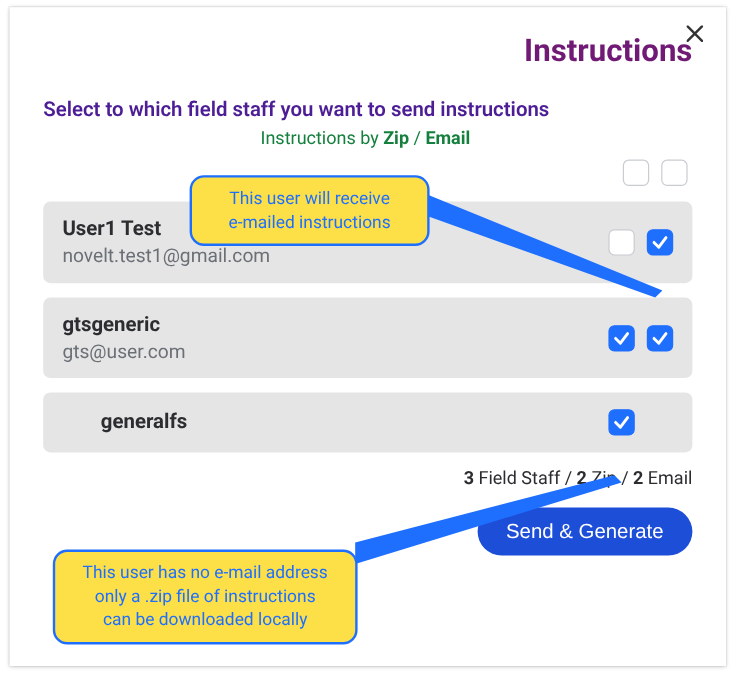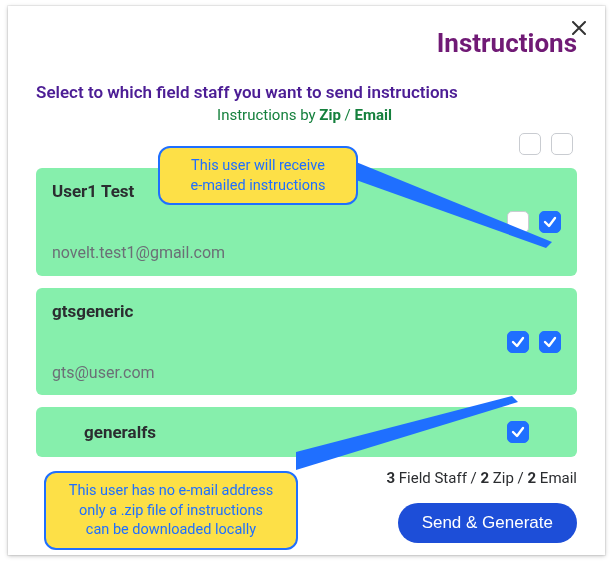--- a/index.html
+++ b/index.html
@@ -52,29 +52,29 @@
   }
   .col-header b { font-weight: 700; }
   .all-row {
     display:flex; justify-content:flex-end; align-items:center;
     gap: 10px;
     height: 32px;
     margin-bottom: 8px;
     padding-right: 4px;
   }
   .user-row {
-    background: #86efac;
+    background: #e5e5e5;
     border-radius: 6px;
     padding: 12px 16px 12px 16px;
     margin-bottom: 12px;
     display:flex; align-items:center;
   }
   .user-info { flex: 1 1 auto; min-width: 0; }
   .user-name { font-size: 17px; font-weight: 700; color: #2b2d30; line-height: 1.3; }
-  .user-email { font-size: 16px; color: #6b6f76; line-height: 1.35; margin-top: 40px; }
+  .user-email { font-size: 16px; color: #6b6f76; line-height: 1.35; }
   .check-pair { display:flex; align-items:center; gap: 10px; }
   .chk {
     width: 22px; height: 22px;
     border-radius: 5px;
     display:flex; align-items:center; justify-content:center;
     cursor: pointer;
   }
   .chk.unchecked {
     background: #fff;
     border: 1.5px solid #c9ccd1;
@@ -205,21 +205,21 @@
     </div>
 
     <div class="callout" style="left:150px; top:128px; width:200px;">
       <span style="white-space:pre-line;">This user will receive
 e-mailed instructions</span>
     </div>
     <svg class="pointer" style="left:348px; top:148px;" width="220" height="120">
       <polygon points="0,8 0,26 190,94 196,88" fill="#1f6fff"></polygon>
     </svg>
 
-    <div class="callout" style="left:36px; top:453px; width:254px;text-align:center;">
+    <div class="callout" style="left:36px; top:440px; width:254px;text-align:center;">
       <span style="white-space:pre-line;">This user has no e-mail address
 only a .zip file of instructions
 can be downloaded locally</span>
     </div>
     <svg class="pointer" style="left:288px; top:390px;" width="250" height="80">
       <polygon points="0,56 0,74 222,6 216,0" fill="#1f6fff"></polygon>
     </svg>
 
   </div>
 </div>

